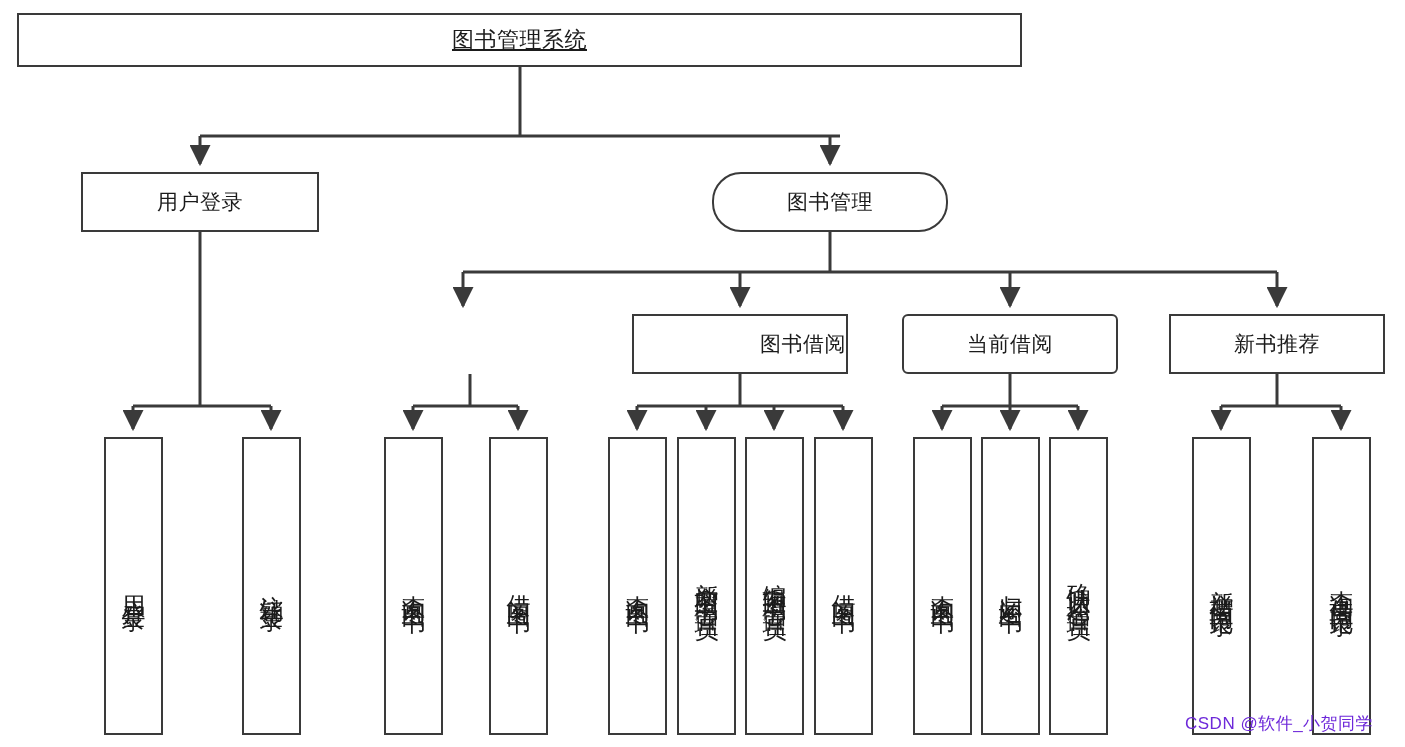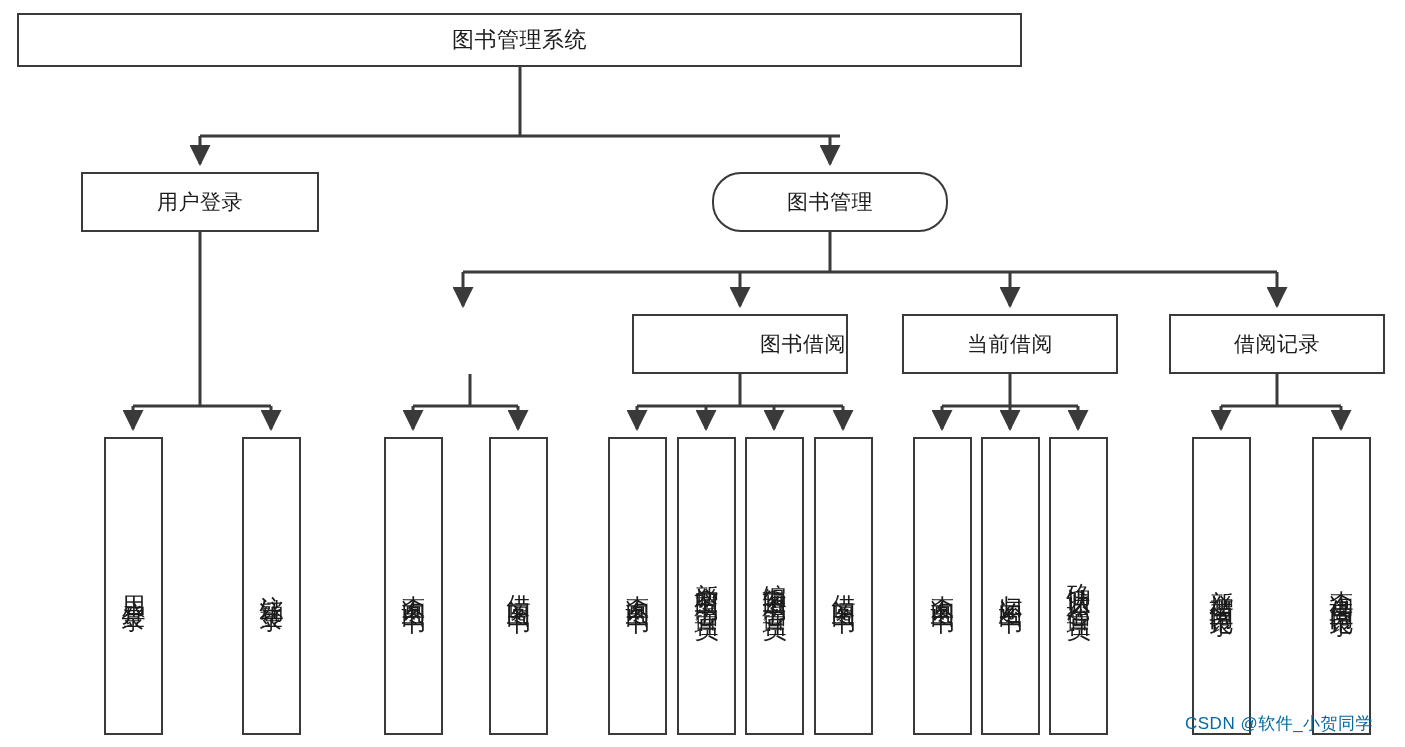--- a/index.html
+++ b/index.html
@@ -53,21 +53,21 @@
     font-size:24px;
     line-height:1.0;
     letter-spacing:5px;
     white-space:nowrap;
     max-height:276px;
   }
   .watermark{
     position:absolute;
     left:1185px;top:712px;
     font-size:17px;
-    color:#0369a1;
+    color:#6d28d9;
     letter-spacing:0.5px;
     white-space:nowrap;
     font-family:"Liberation Sans","DejaVu Sans",sans-serif;
   }
 </style>
 </head>
 <body>
 
 <div id="diagram">
 
@@ -114,39 +114,39 @@
       <path d="M 1010 406 L 1010 429" marker-end="url(#arrow)"></path>
       <path d="M 1078 406 L 1078 429" marker-end="url(#arrow)"></path>
 
       <path d="M 1277 374 L 1277 406"></path>
       <path d="M 1221 406 L 1341 406"></path>
       <path d="M 1221 406 L 1221 429" marker-end="url(#arrow)"></path>
       <path d="M 1341 406 L 1341 429" marker-end="url(#arrow)"></path>
     </g>
   </svg>
 
-  <div class="node horiz root" style="left:17px;top:13px;width:1005px;height:54px;">
+  <div class="node horiz root" style="left:17px;top:13px;width:1005px;height:54px;text-decoration:underline;">
     <span class="lbl">图书管理系统</span>
   </div>
 
   <div class="node horiz" style="left:81px;top:172px;width:238px;height:60px;">
     <span class="lbl">用户登录</span>
   </div>
   <div class="node horiz" style="left:712px;top:172px;width:236px;height:60px;border-radius:29px;">
     <span class="lbl">图书管理</span>
   </div>
 
   <div class="node horiz" style="left:632px;top:314px;width:216px;height:60px;justify-content:flex-end;">
     <span class="lbl">图书借阅</span>
   </div>
-  <div class="node horiz" style="left:902px;top:314px;width:216px;height:60px;">
+  <div class="node horiz" style="left:902px;top:314px;width:216px;height:60px;border-radius:6px;">
     <span class="lbl">当前借阅</span>
   </div>
   <div class="node horiz" style="left:1169px;top:314px;width:216px;height:60px;">
-    <span class="lbl">借阅记录</span>
+    <span class="lbl">新书推荐</span>
   </div>
 
   <div class="node vert" style="left:104px;top:437px;width:59px;height:298px;">
     <span class="lbl">用户登录</span>
   </div>
   <div class="node vert" style="left:242px;top:437px;width:59px;height:298px;">
     <span class="lbl">注销登录</span>
   </div>
 
   <div class="node vert" style="left:384px;top:437px;width:59px;height:298px;">

